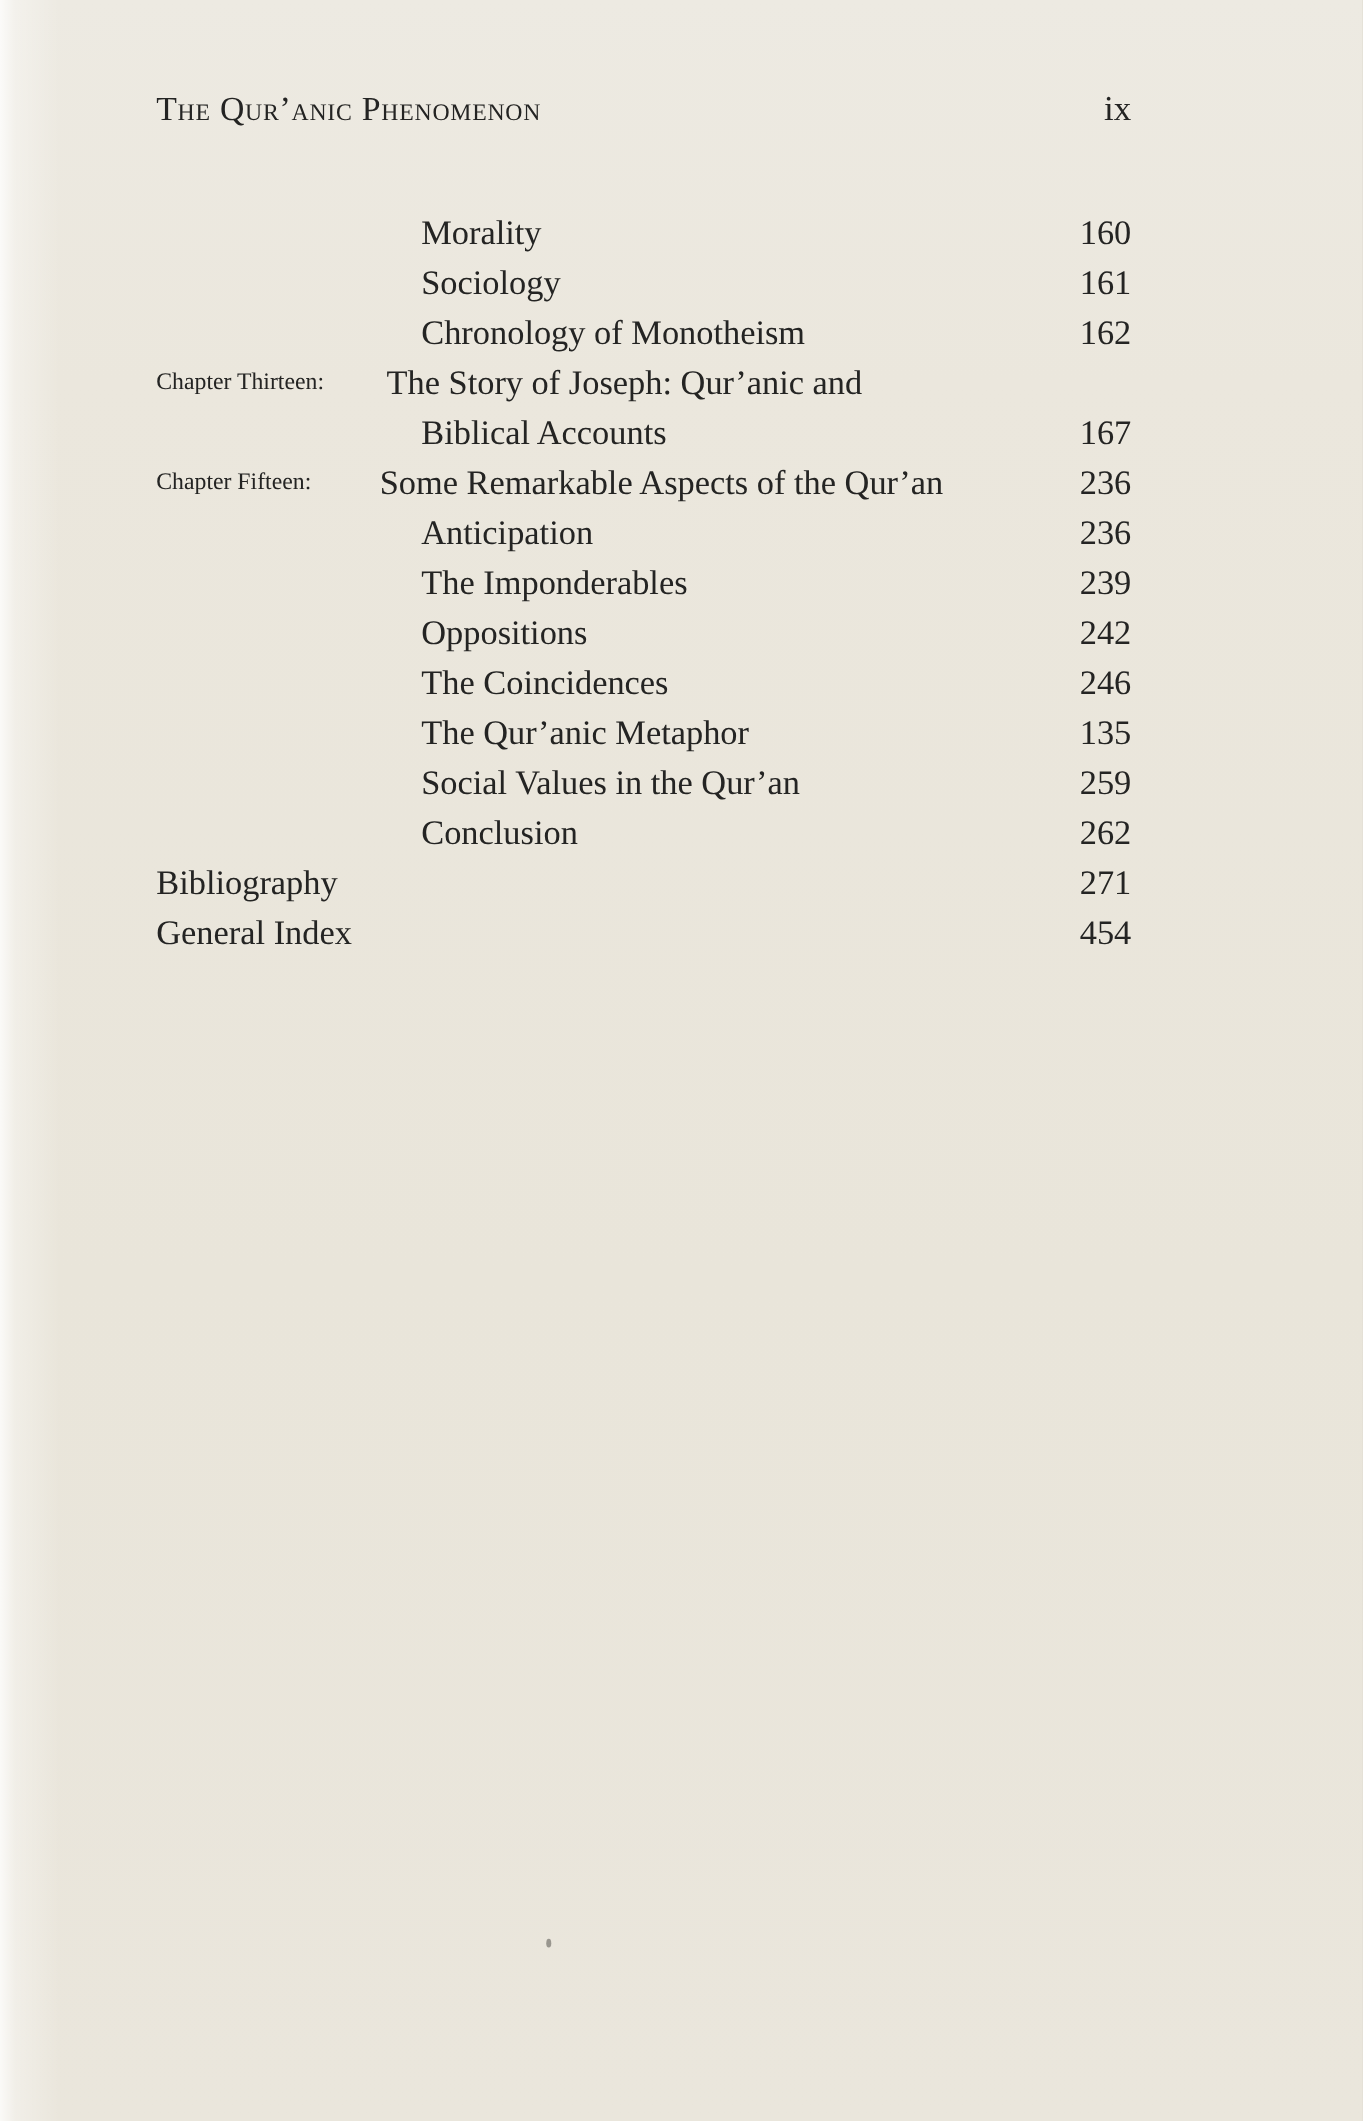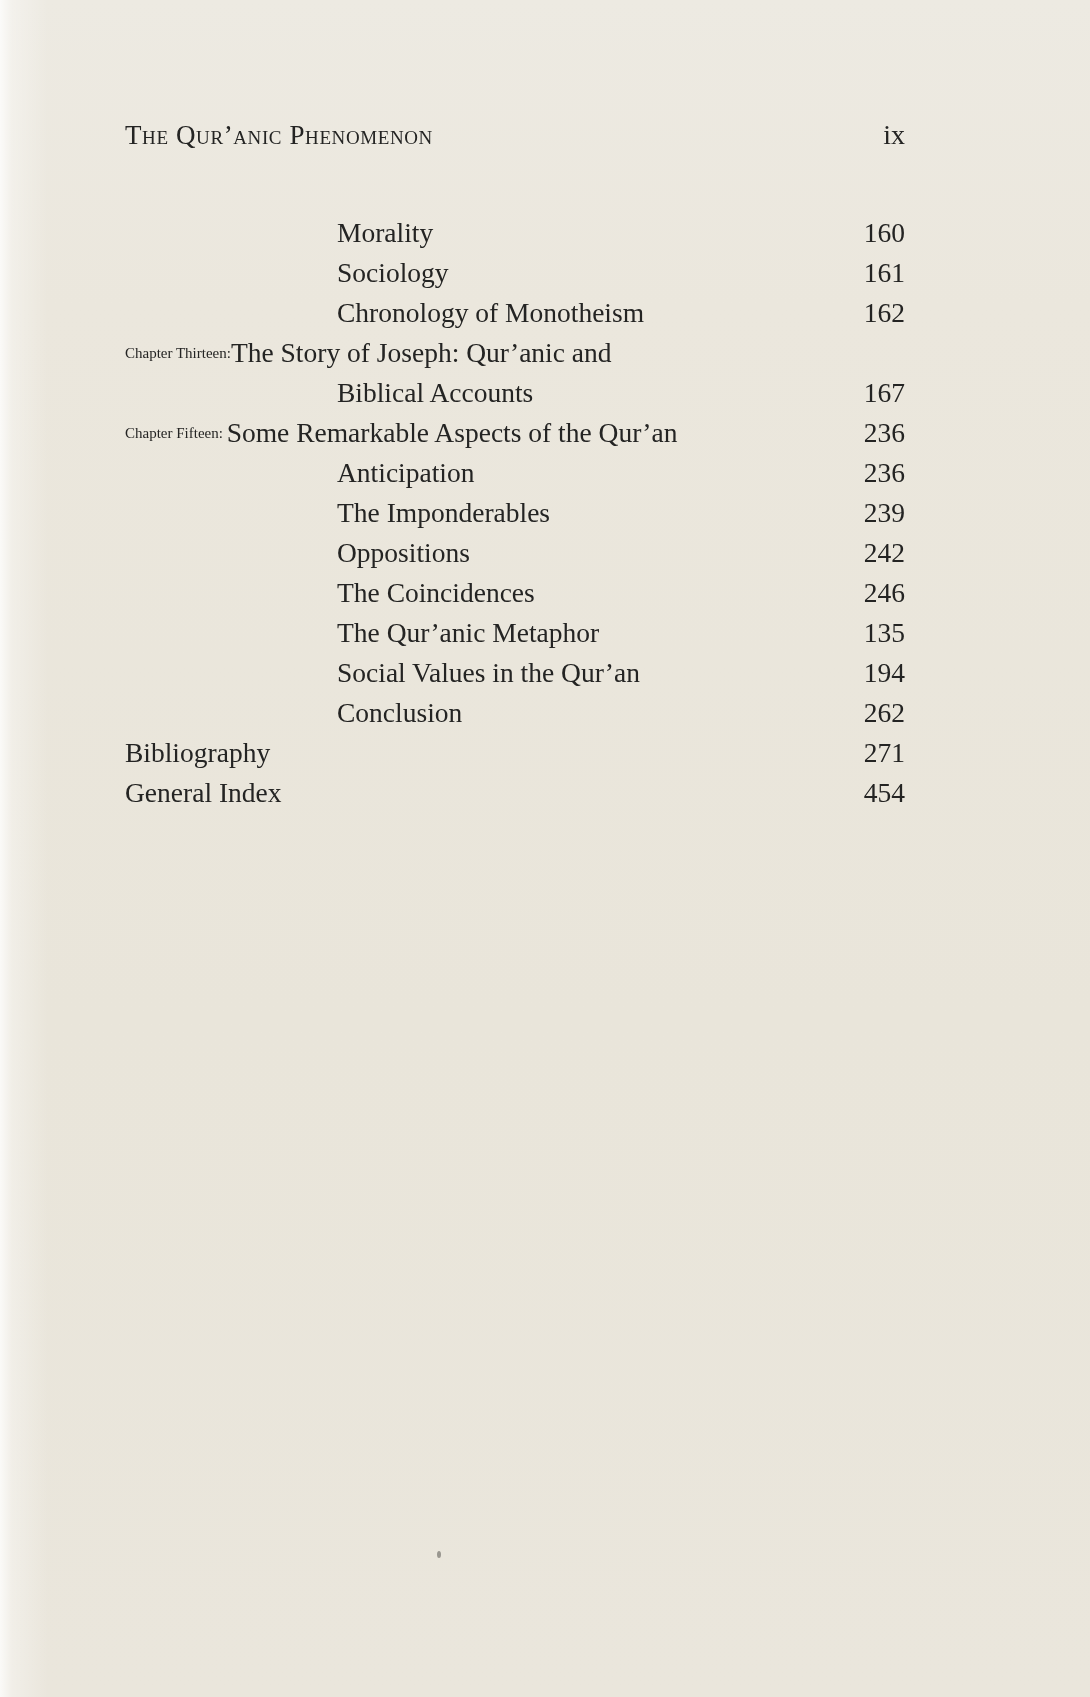--- a/index.html
+++ b/index.html
@@ -15,21 +15,21 @@
     height: 1697px;
     overflow: hidden;
     background:
       linear-gradient(90deg, rgba(255,255,255,0.8) 0px, rgba(255,255,255,0.35) 12px, rgba(255,255,255,0) 48px),
       linear-gradient(180deg, #edeae2 0%, #ebe7dd 18%, #e9e5da 60%, #eae6dc 100%);
     background-color: #eae6dc;
   }
   .content {
     width: 780px;
     margin-left: 125px;
-    padding-top: 119px;
+    padding-top: 72px;
   }
   .header-row {
     display: flex;
     justify-content: space-between;
     align-items: baseline;
     font-size: 27px;
   }
   .book-title {
     font-variant: small-caps;
     letter-spacing: 0.6px;
@@ -38,26 +38,28 @@
     font-size: 28px;
   }
   .toc {
     margin-top: 62px;
     font-size: 27.5px;
   }
   .toc-row {
     display: flex;
     align-items: flex-end;
     line-height: 40px;
+    gap: 40px;
   }
   .toc-row.sub .toc-title {
     margin-left: 212px;
   }
   .chapter-label {
-    font-size: 15px;
+    font-size: 19px;
+    margin-right: 10px;
     white-space: pre;
   }
   .toc-title {
     flex: 1;
   }
   .toc-page {
     text-align: right;
     min-width: 60px;
   }
   .artifact-dot {
@@ -124,21 +126,21 @@
         <div class="toc-row sub">
           <span class="toc-title">The Coincidences</span>
           <span class="toc-page">246</span>
         </div>
         <div class="toc-row sub">
           <span class="toc-title">The Qur’anic Metaphor</span>
           <span class="toc-page">135</span>
         </div>
         <div class="toc-row sub">
           <span class="toc-title">Social Values in the Qur’an</span>
-          <span class="toc-page">194</span>
+          <span class="toc-page">259</span>
         </div>
         <div class="toc-row sub">
           <span class="toc-title">Conclusion</span>
           <span class="toc-page">262</span>
         </div>
         <div class="toc-row main">
           <span class="toc-title">Bibliography</span>
           <span class="toc-page">271</span>
         </div>
         <div class="toc-row main">

